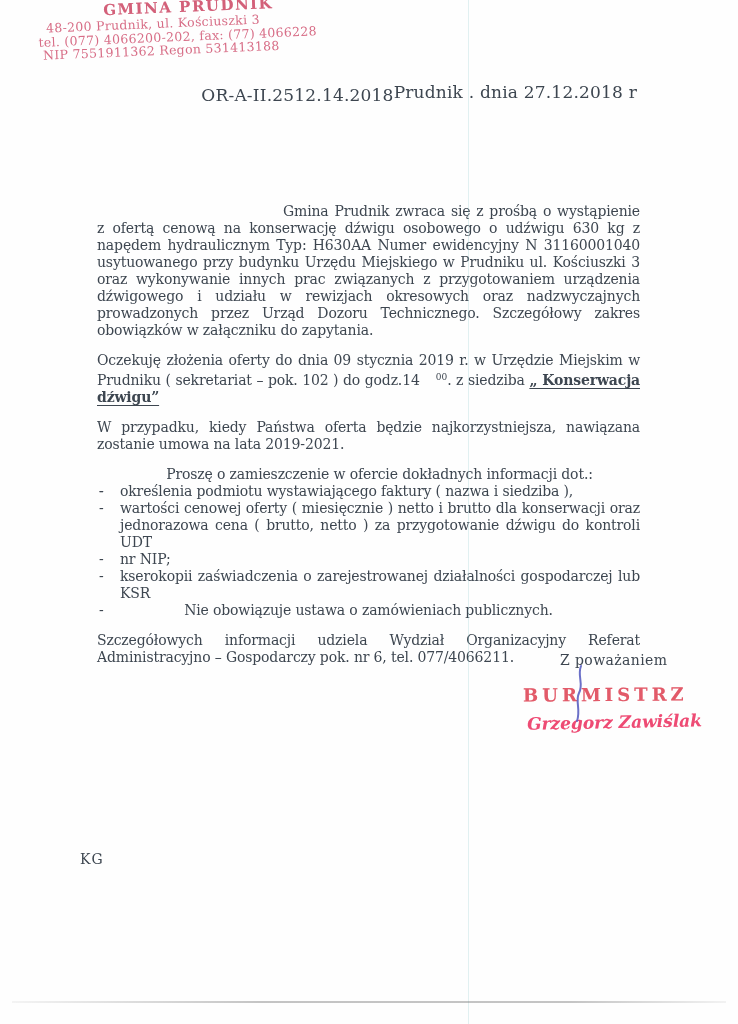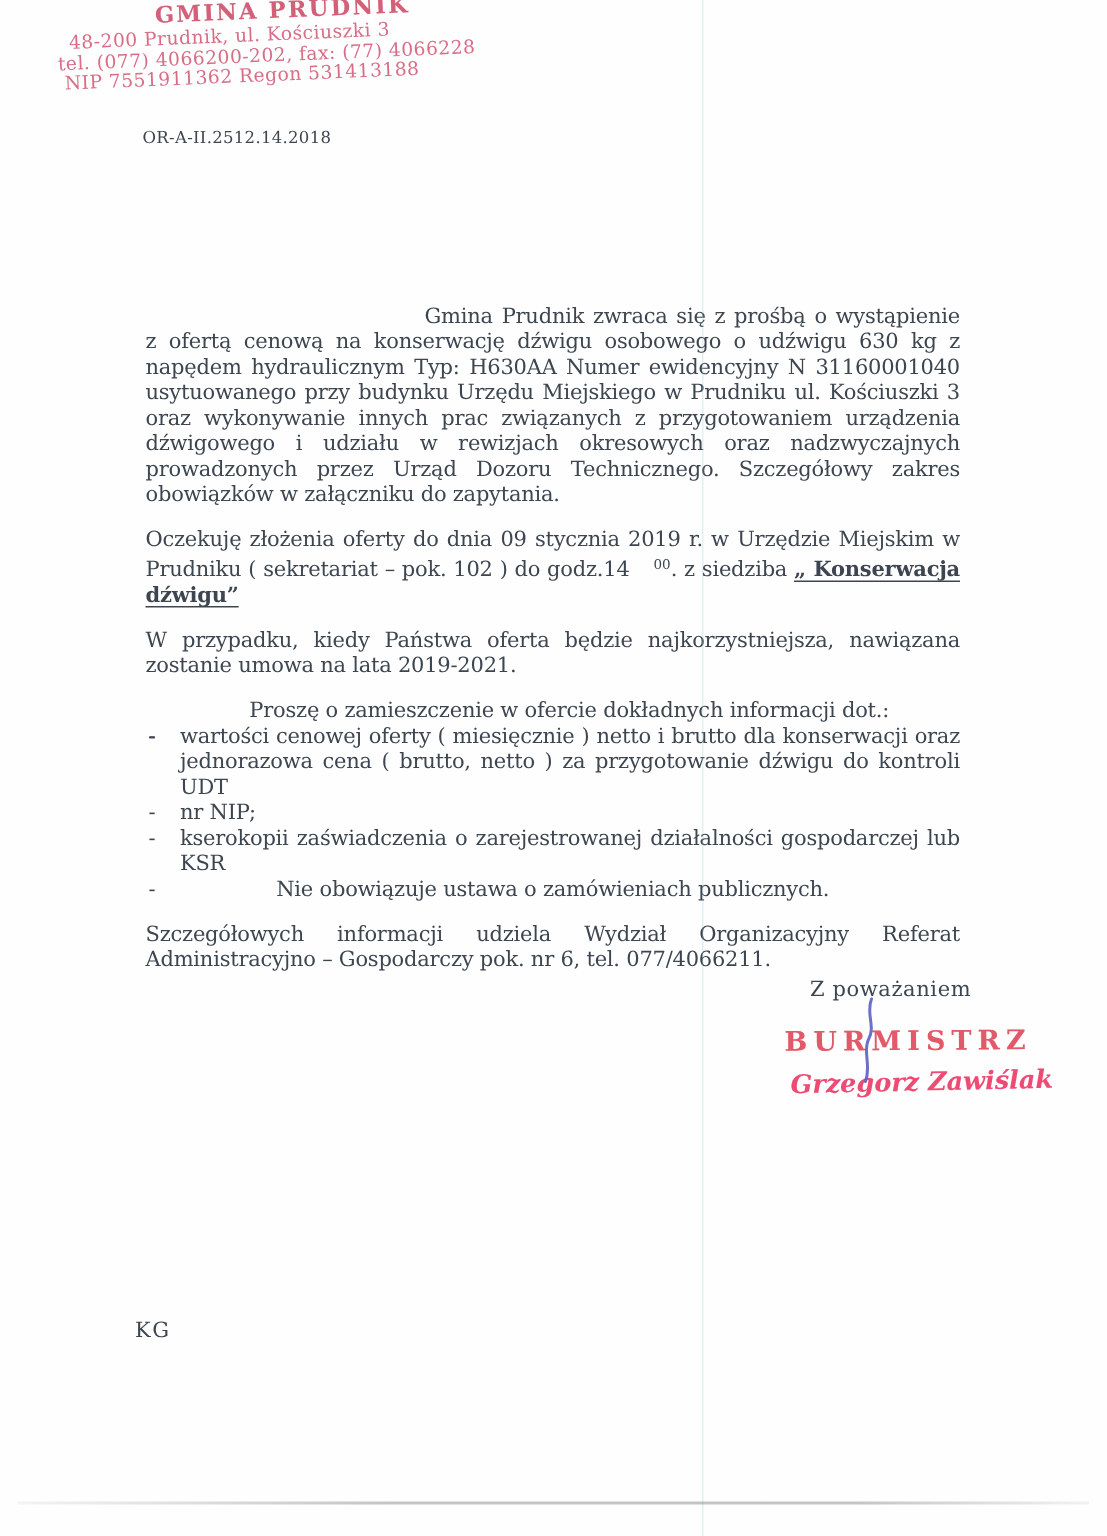--- a/index.html
+++ b/index.html
@@ -16,54 +16,54 @@
   }
   .stamp-title{
     text-align:center;font-weight:bold;font-size:15px;line-height:17px;
     letter-spacing:1.5px;color:#d05570;text-shadow:0 0 .6px #d0557055;
   }
   .stamp-line{font-size:12.5px;line-height:13.6px;letter-spacing:.3px;white-space:nowrap;}
   .stamp-line.l2{padding-left:9px;}
   .stamp-line.l3{padding-left:1px;}
   .stamp-line.l4{padding-left:5px;}
   
-  .ref-row{position:absolute;top:85px;left:95px;right:101px;display:flex;justify-content:space-between;font-size:11px;}
+  .ref-row{position:absolute;top:85px;left:95px;right:101px;display:flex;justify-content:flex-end;font-size:17px;}
   .ref-no{letter-spacing:.2px;}
   .place-date{margin-top:-3px;letter-spacing:.2px;}
   
   .body-block{
     position:absolute;left:97px;top:203px;width:543px;
     font-size:14px;line-height:17px;letter-spacing:-0.15px;
   }
   .para{margin:0;text-align:justify;}
   .para+.para, .gap-top{margin-top:13px;}
   .indent1{ text-indent:186px; }
   .indent2{ text-indent:22px; text-align:center; }
   .sup{font-size:9px;vertical-align:5px;letter-spacing:0;padding-left:16px;}
   .bold-underline{
     font-weight:bold;text-decoration:underline;
     text-underline-offset:3px;text-decoration-thickness:1.3px;
   }
   .li{position:relative;padding-left:23px;text-align:justify;}
   .li-dash{position:absolute;left:2px;top:0;}
   .plain-line{margin:0;text-align:center;}
   
-  .closing{position:absolute;left:540px;top:652px;font-size:14px;letter-spacing:.4px;}
+  .closing{position:absolute;left:560px;top:652px;font-size:14px;letter-spacing:.4px;}
   .burmistrz{
     position:absolute;left:523px;top:684px;font-size:18px;font-weight:bold;
     letter-spacing:4px;color:#e25a69;text-shadow:0 0 .6px #e25a6944;white-space:nowrap;
     transform:rotate(-.4deg);
   }
   .zawislak{
     position:absolute;left:527px;top:712px;font-size:17px;font-style:italic;font-weight:bold;
     color:#ee4b74;text-shadow:0 0 .5px #ee4b7444;white-space:nowrap;transform:rotate(-1.2deg);
   }
   .pen-stroke{position:absolute;left:568px;top:664px;}
   
-  .initials{position:absolute;left:90px;top:851px;font-size:14px;letter-spacing:1px;margin-top:28px;}
+  .initials{position:absolute;left:80px;top:851px;font-size:14px;letter-spacing:1px;}
   
   .scan-vline{
     position:absolute;left:468px;top:0;width:1px;height:1024px;
     background:rgba(150,205,210,.28);
   }
   .scan-hline{
     position:absolute;left:12px;top:1001px;width:714px;height:2px;
     background:linear-gradient(90deg,rgba(170,170,170,.12),rgba(115,115,115,.42) 35%,rgba(115,115,115,.42) 78%,rgba(175,175,175,.15));
   }
 </style>
@@ -74,36 +74,38 @@
 
   <div class="stamp">
     <div class="stamp-title">GMINA PRUDNIK</div>
     <div class="stamp-line l2">48-200 Prudnik, ul. Kościuszki 3</div>
     <div class="stamp-line l3">tel. (077) 4066200-202, fax: (77) 4066228</div>
     <div class="stamp-line l4">NIP 7551911362 Regon 531413188</div>
   </div>
 
   <div class="ref-row">
     <span class="ref-no">OR-A-II.2512.14.2018</span>
+    <span class="place-date">Prudnik . dnia  27.12.2018 r</span>
   </div>
 
   <div class="body-block">
 
     <p class="para indent1">Gmina Prudnik zwraca się z prośbą o wystąpienie  z ofertą cenową  na  konserwację dźwigu osobowego o udźwigu 630 kg z napędem hydraulicznym Typ: H630AA Numer ewidencyjny N 31160001040 usytuowanego przy budynku Urzędu Miejskiego w Prudniku ul. Kościuszki 3  oraz wykonywanie innych  prac związanych  z przygotowaniem  urządzenia dźwigowego i udziału w rewizjach okresowych oraz nadzwyczajnych prowadzonych przez Urząd Dozoru Technicznego. Szczegółowy zakres obowiązków  w załączniku  do zapytania.</p>
 
     <p class="para"><span>Oczekuję złożenia oferty do dnia  09 stycznia 2019 r. w  Urzędzie  Miejskim  w Prudniku  ( sekretariat – pok. 102 ) do godz.14</span><sup class="sup">00</sup><span>. z siedziba </span><span class="bold-underline">„ Konserwacja dźwigu”</span></p>
 
     <p class="para">W przypadku, kiedy Państwa oferta będzie najkorzystniejsza, nawiązana zostanie umowa na lata 2019-2021.</p>
     <p class="para indent2">Proszę o zamieszczenie w ofercie dokładnych informacji dot.:</p>
 
     <div class="li">
       <span class="li-dash">-</span>
     </div>
     <div class="li">
       <span class="li-dash">-</span>
+      <span>określenia podmiotu wystawiającego faktury ( nazwa i siedziba ),</span>
     </div>
     <div class="li">
       <span class="li-dash">-</span>
       <span>wartości cenowej oferty ( miesięcznie ) netto i brutto dla  konserwacji  oraz jednorazowa cena ( brutto, netto )  za przygotowanie  dźwigu do kontroli  UDT</span>
     </div>
     <div class="li">
       <span class="li-dash">-</span>
       <span>nr NIP;</span>
     </div>
     <div class="li">

